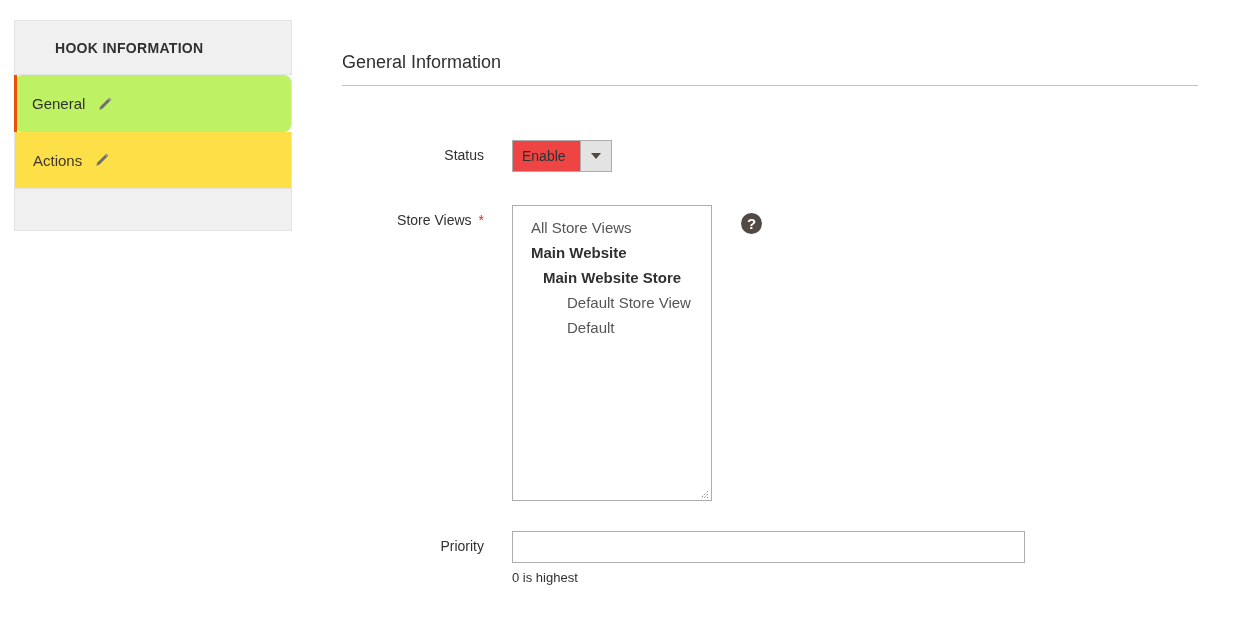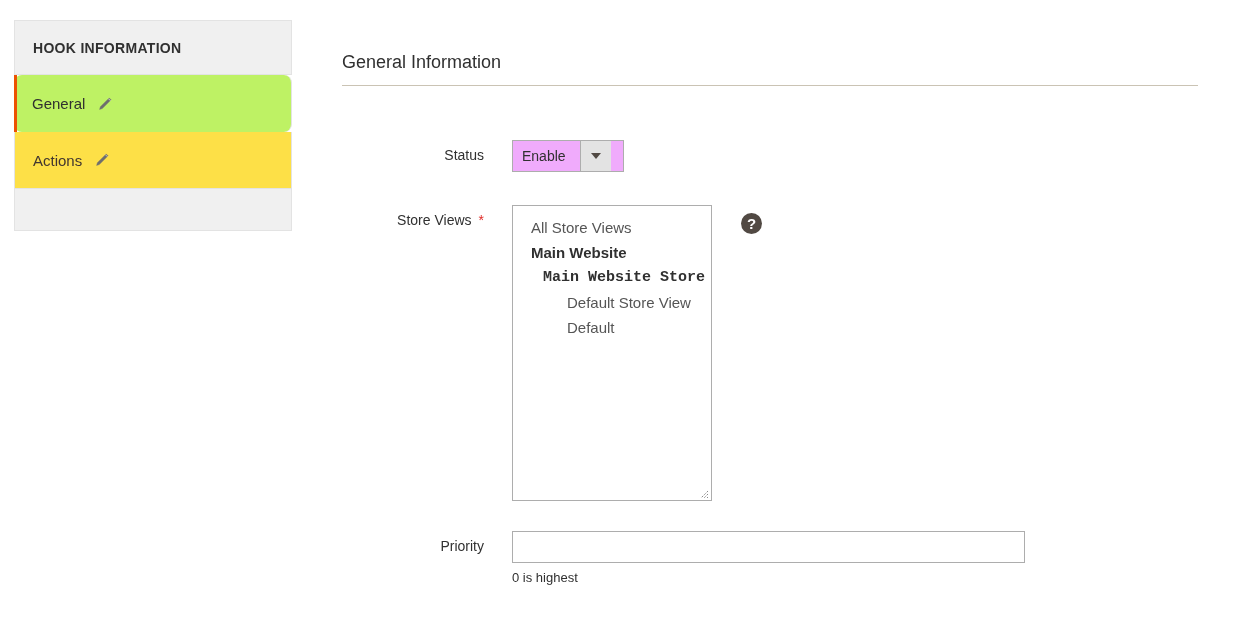--- a/index.html
+++ b/index.html
@@ -33,20 +33,21 @@
     display: flex;
     align-items: center;
     padding-left: 18px;
   }
   .panel-header-title {
     font-size: 14px;
     font-weight: bold;
     color: #303030;
     letter-spacing: 0.3px;
     text-transform: uppercase;
+    margin-left: 22px;
   }
   .nav-item {
     position: relative;
     height: 57px;
     box-sizing: border-box;
     display: flex;
     align-items: center;
     padding-left: 18px;
     border-left: 1px solid #e3e3e3;
     border-right: 1px solid #e3e3e3;
@@ -153,24 +154,24 @@
 
   
   .select-wrap {
     position: relative;
     display: inline-block;
     width: 100px;
     height: 32px;
   }
   .select-box {
     box-sizing: border-box;
-    width: 112px;
+    width: 100px;
     height: 32px;
     border: 1px solid #adadad;
-    background: #f0abfc;
+    background: #ef4444;
     font-size: 14px;
     color: #303030;
     line-height: 30px;
     padding-left: 9px;
     white-space: nowrap;
     overflow: hidden;
   }
   .select-arrow-btn {
     position: absolute;
     right: 0;
@@ -205,21 +206,21 @@
   }
   .ms-option {
     font-size: 15px;
     line-height: 25px;
     color: #303030;
     white-space: nowrap;
     padding-right: 6px;
   }
   .ms-level-0 { padding-left: 18px; color: #555555; }
   .ms-level-1 { padding-left: 18px; font-weight: bold; }
-  .ms-level-2 { padding-left: 30px; font-weight: bold; font-family: Liberation Mono, monospace; }
+  .ms-level-2 { padding-left: 30px; font-weight: bold; }
   .ms-level-3 { padding-left: 54px; color: #555555; }
   .resize-grip {
     position: absolute;
     right: 2px;
     bottom: 2px;
     width: 12px;
     height: 12px;
   }
 
   .ms-row {

